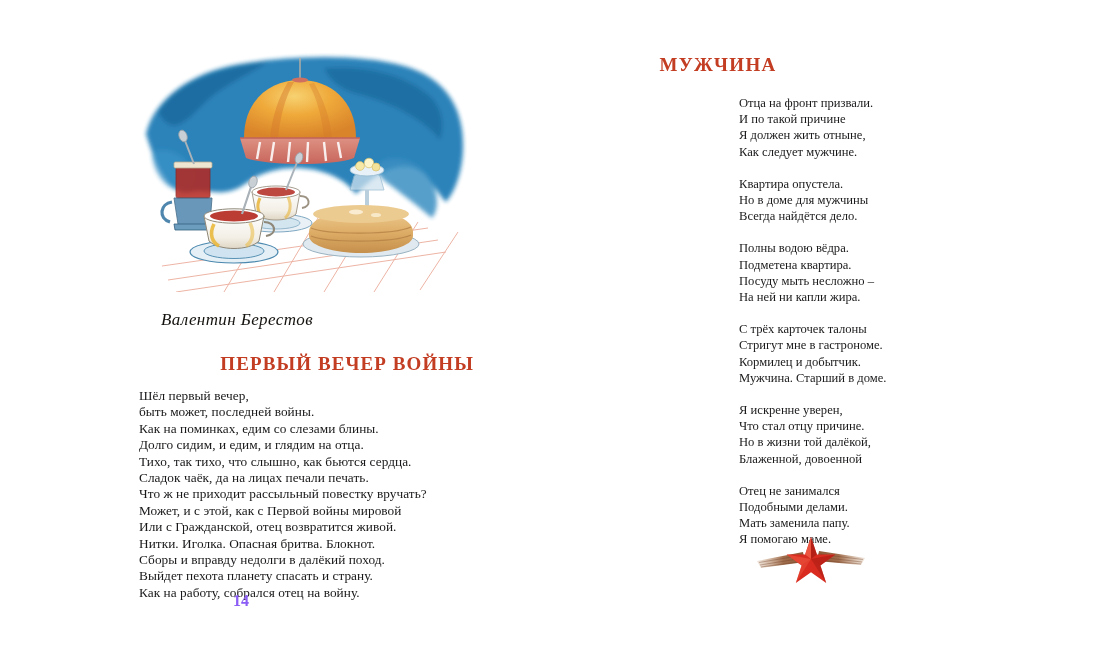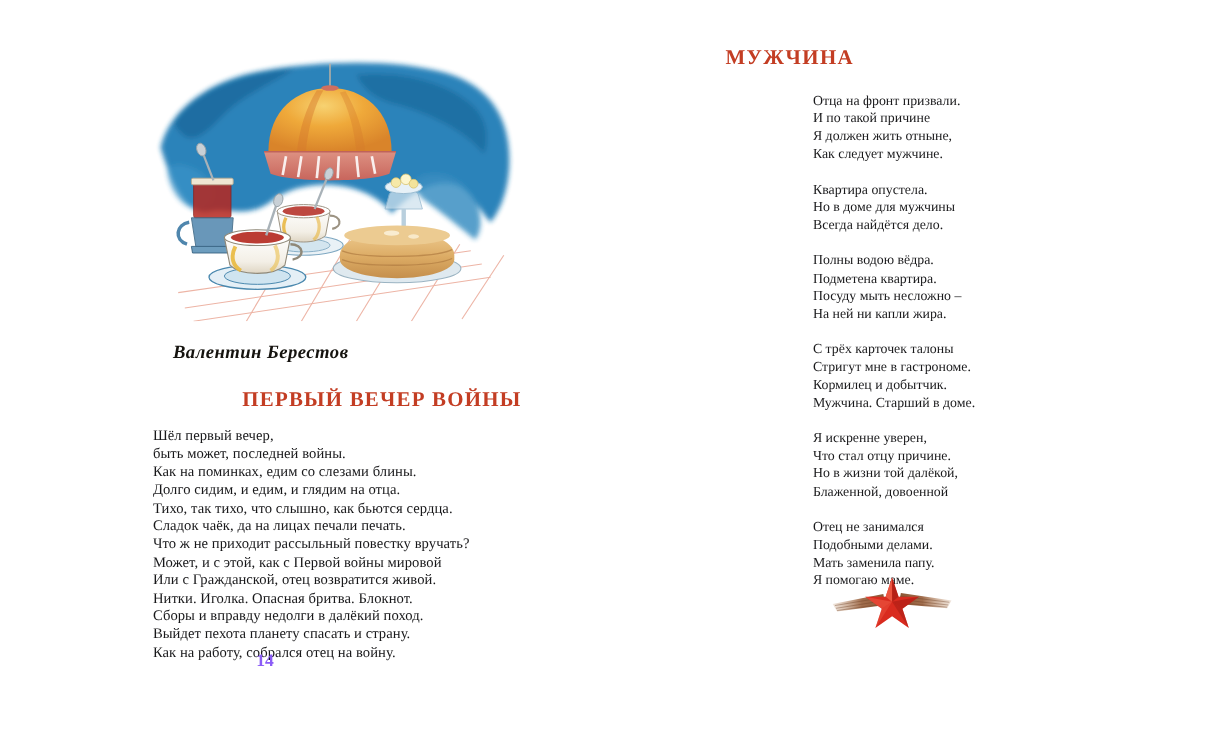--- a/index.html
+++ b/index.html
@@ -45,21 +45,21 @@
   }
 
   .author-line {
     position: absolute;
     left: 0;
     right: 0;
     top: 310px;
     text-align: center;
     font-family: "Liberation Serif", "DejaVu Serif", serif;
     font-style: italic;
-    font-weight: 700;
+    font-weight: 400;
     font-size: 17px;
     letter-spacing: 0.4px;
     color: #15130f;
     padding-right: 76px;
   }
 
   .poem-title-left {
     position: absolute;
     left: 0;
     right: 0;
@@ -97,20 +97,21 @@
     font-size: 16px;
     color: #8b5cf6;
     padding-right: 68px;
   }
 
   
   .page-right {
     position: relative;
     width: 550px;
     height: 577px;
+    margin-top: 12px;
   }
 
   .poem-title-right {
     position: absolute;
     left: 18px;
     top: 42px;
     width: 300px;
     text-align: center;
     font-family: "Liberation Serif", "DejaVu Serif", serif;
     font-weight: 700;

